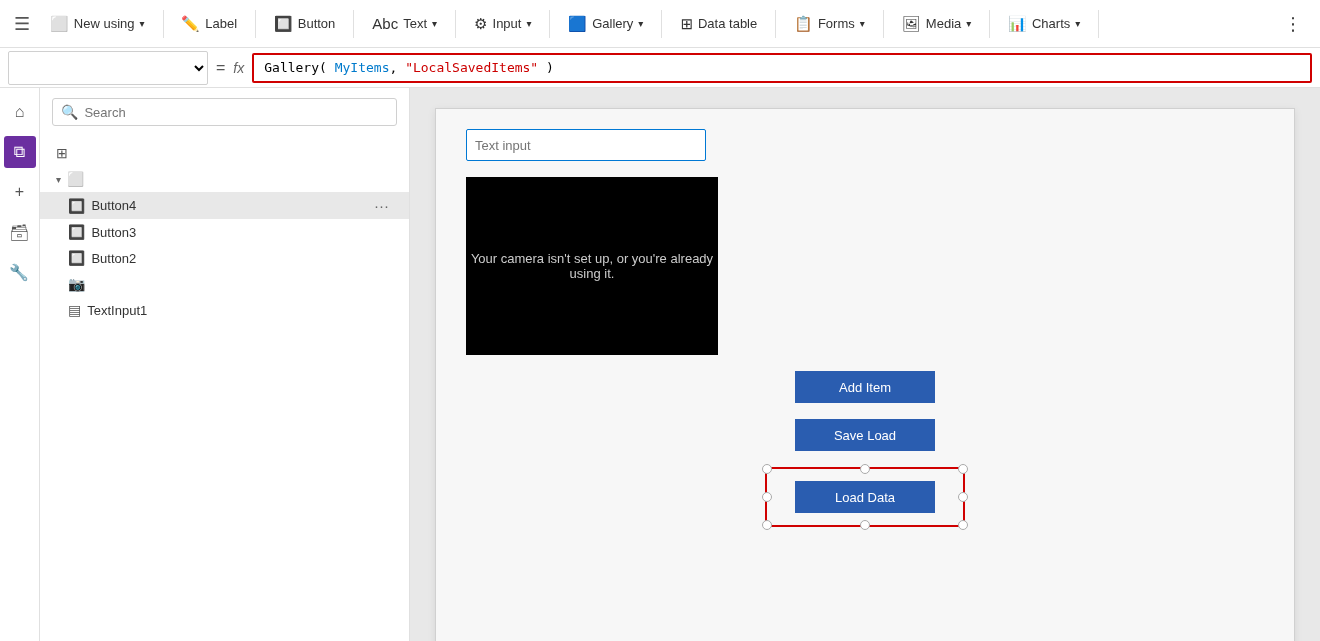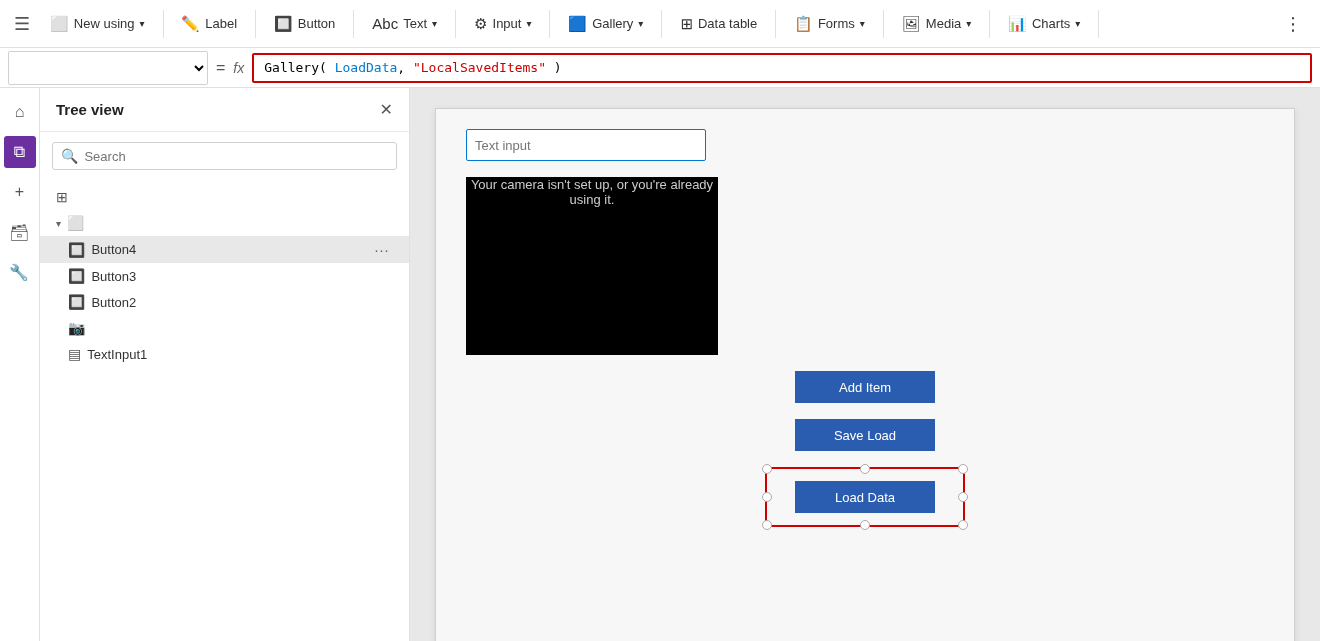--- a/index.html
+++ b/index.html
@@ -220,20 +220,21 @@
       background: #fff;
       color: #888;
       align-self: flex-start;
       margin-left: 10px;
     }
     .camera-box {
       width: 252px;
       height: 178px;
       background: #000;
       display: flex;
+      align-items: center;
       justify-content: center;
       color: #ccc;
       font-size: 13px;
       text-align: center;
       align-self: flex-start;
       margin-left: 10px;
     }
     .canvas-btn {
       width: 140px;
       height: 32px;
@@ -350,40 +351,36 @@
 </div>
 
 <div class="formula-bar">
   <select class="formula-select">
     <option>OnSelect</option>
   </select>
   <span class="formula-equals">=</span>
   <span class="formula-fx">fx</span>
   <div class="formula-input-box">
     <span class="formula-code">
-      <span class="formula-func">Gallery</span><span class="formula-paren">(</span><span class="formula-paren"> </span><span class="formula-var">LoadData</span><span class="formula-paren">,</span><span class="formula-paren"> </span><span class="formula-str">"LocalSavedItems"</span><span class="formula-paren"> )</span>
+      <span class="formula-func">Gallery</span><span class="formula-paren">(</span><span class="formula-paren"> </span><span class="formula-var">MyItems</span><span class="formula-paren">,</span><span class="formula-paren"> </span><span class="formula-str">"LocalSavedItems"</span><span class="formula-paren"> )</span>
     </span>
   </div>
 </div>
 
 <div class="main-layout">
 
   <div class="sidebar-icons">
     <div class="side-icon">⌂</div>
     <div class="side-icon active">⧉</div>
     <div class="side-icon">+</div>
     <div class="side-icon">🗃</div>
     <div class="side-icon">🔧</div>
   </div>
 
   <div class="tree-panel">
-    <div class="tree-header">
-      <span class="tree-title">Tree view</span>
-      <span class="tree-close">✕</span>
-    </div>
     <div class="tree-search">
       <span style="color:#888; font-size:14px;">🔍</span>
       <input type="text" placeholder="Search" style="">
     </div>
     <div class="tree-items">
 
       <div class="tree-item">
         <span style="font-size:14px; color:#555;">⊞</span>
       </div>
 

